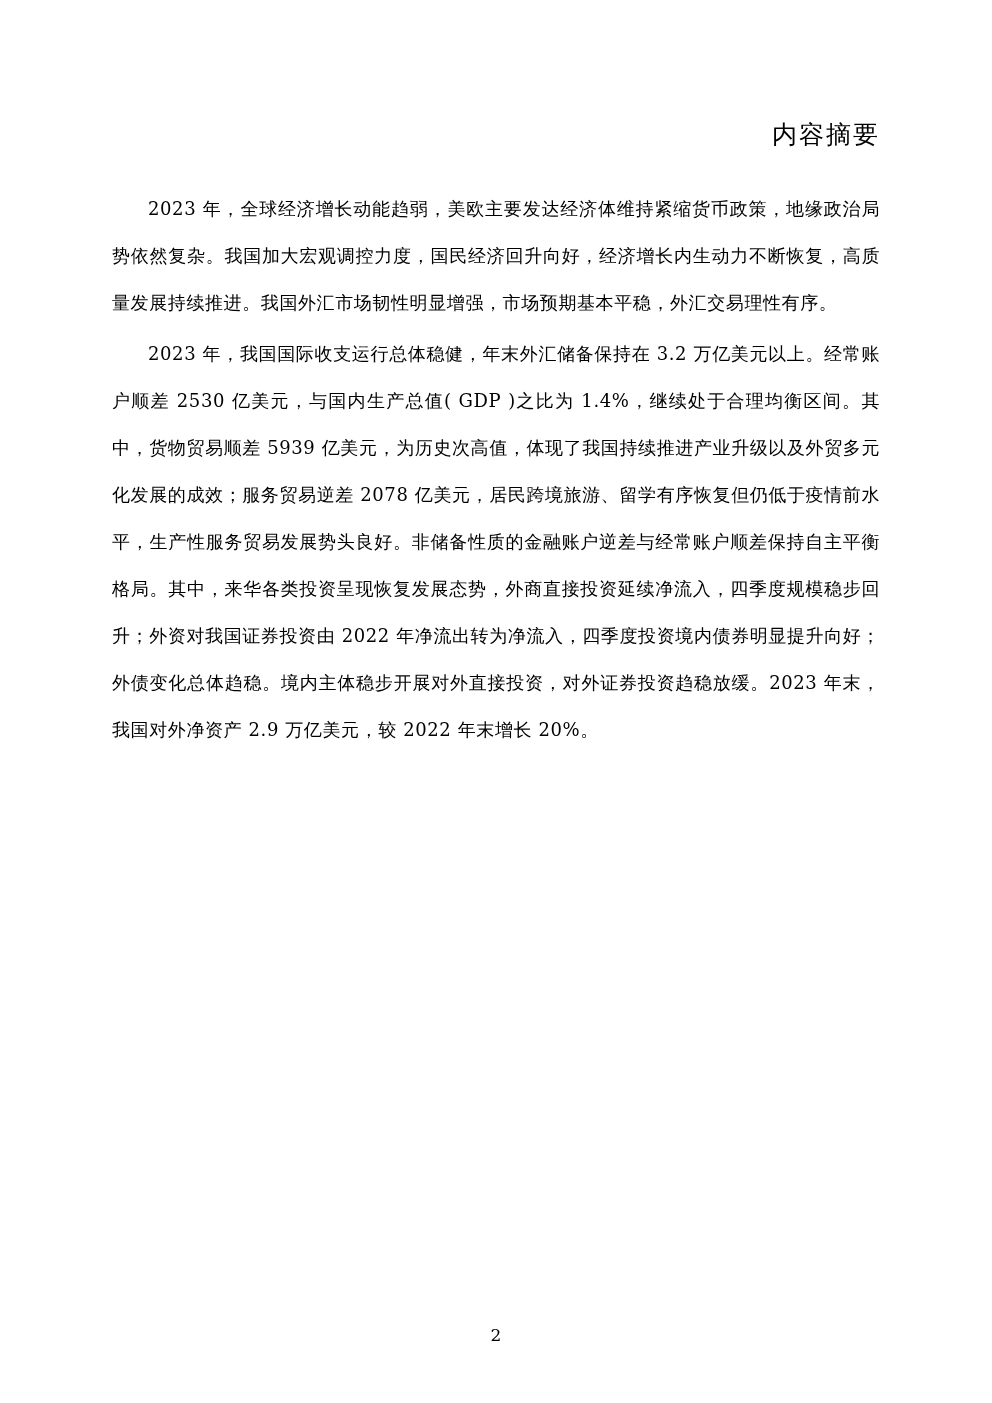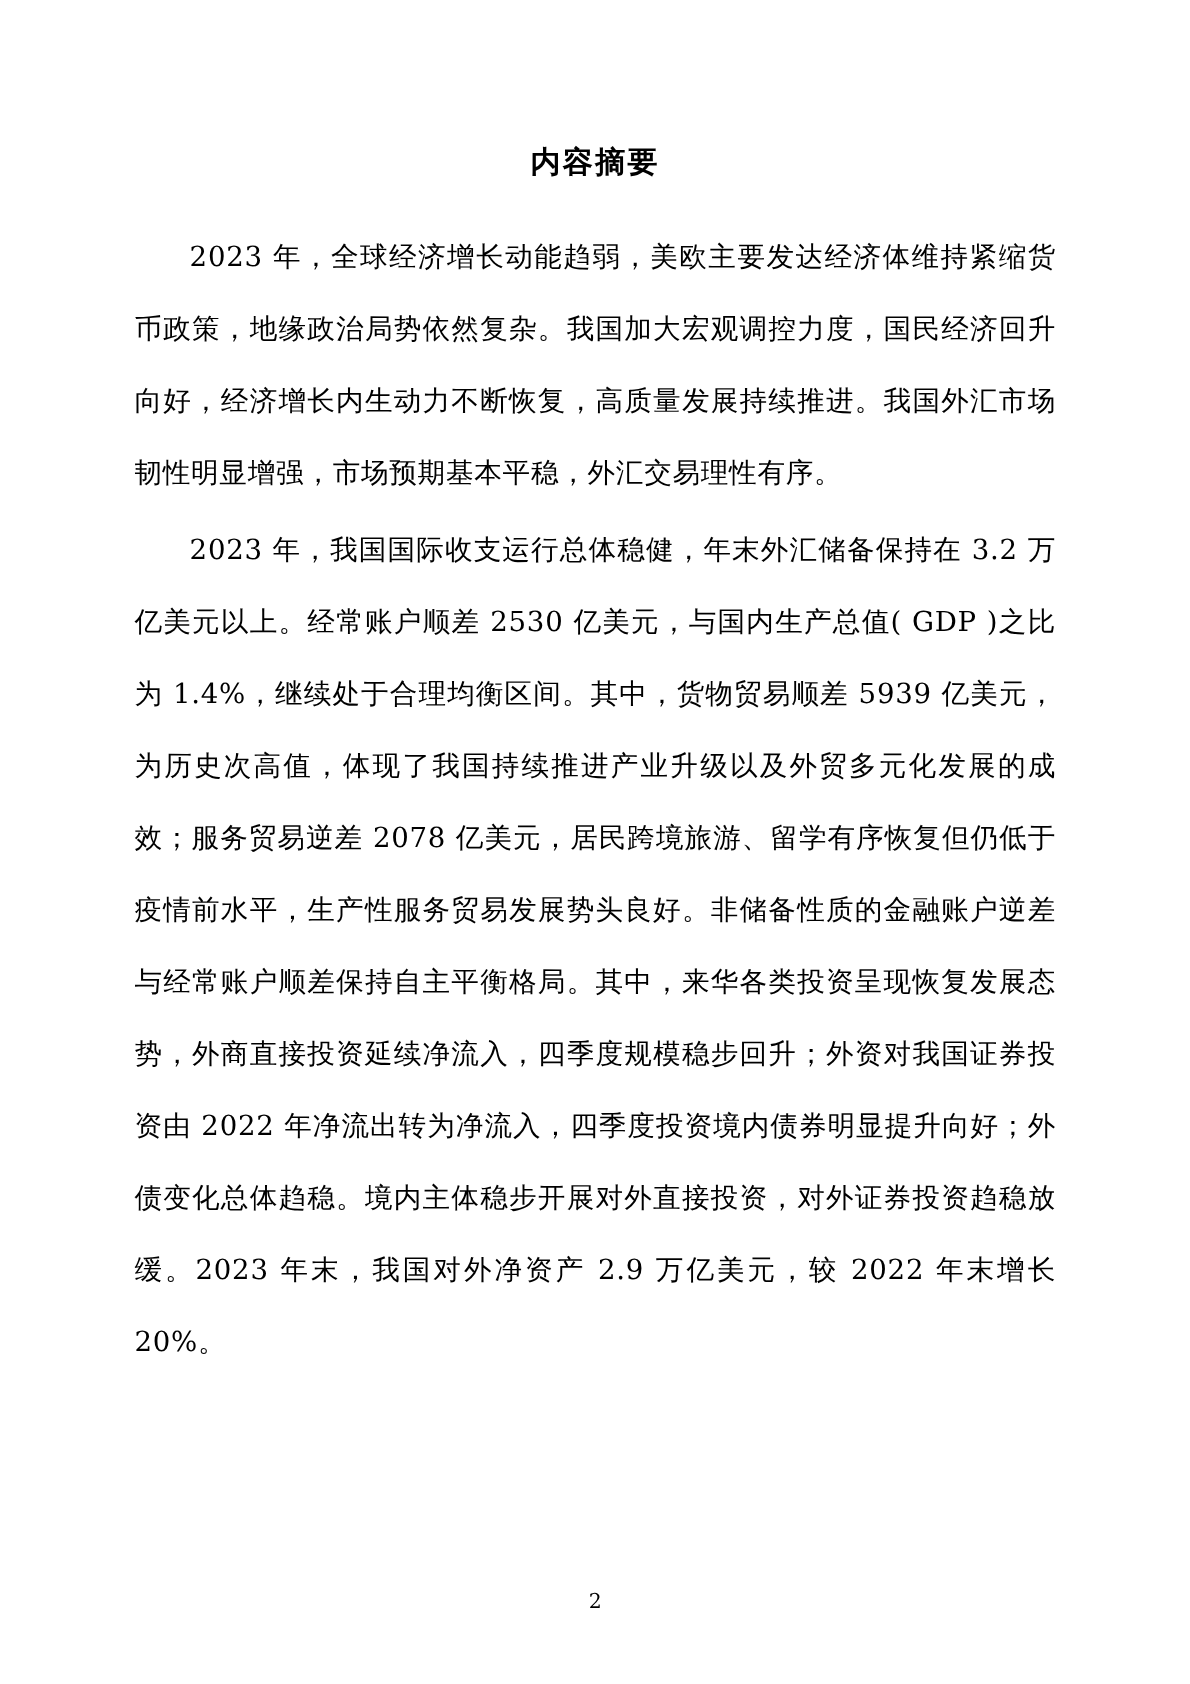--- a/index.html
+++ b/index.html
@@ -18,31 +18,31 @@
   .page {
     position: absolute;
     top: 0;
     left: 0;
     width: 992px;
     height: 1403px;
     box-sizing: border-box;
     padding: 118px 112px 60px 112px;
   }
   .doc-title {
-    text-align: center;
+    text-align: right;
     font-size: 25px;
-    font-weight: 700;
+    font-weight: 400;
     letter-spacing: 2px;
     margin: 0 0 34px 0;
     font-family: "DejaVu Serif", "Liberation Serif", serif;
   }
   .body-text p {
     margin: 0 0 4px 0;
-    font-size: 23px;
-    line-height: 60px;
+    font-size: 18px;
+    line-height: 47px;
     text-align: justify;
     text-justify: inter-ideograph;
     text-indent: 2em;
     letter-spacing: 0.6px;
     font-family: "DejaVu Serif", "Liberation Serif", serif;
   }
   .page-number {
     position: absolute;
     bottom: 58px;
     left: 0;

